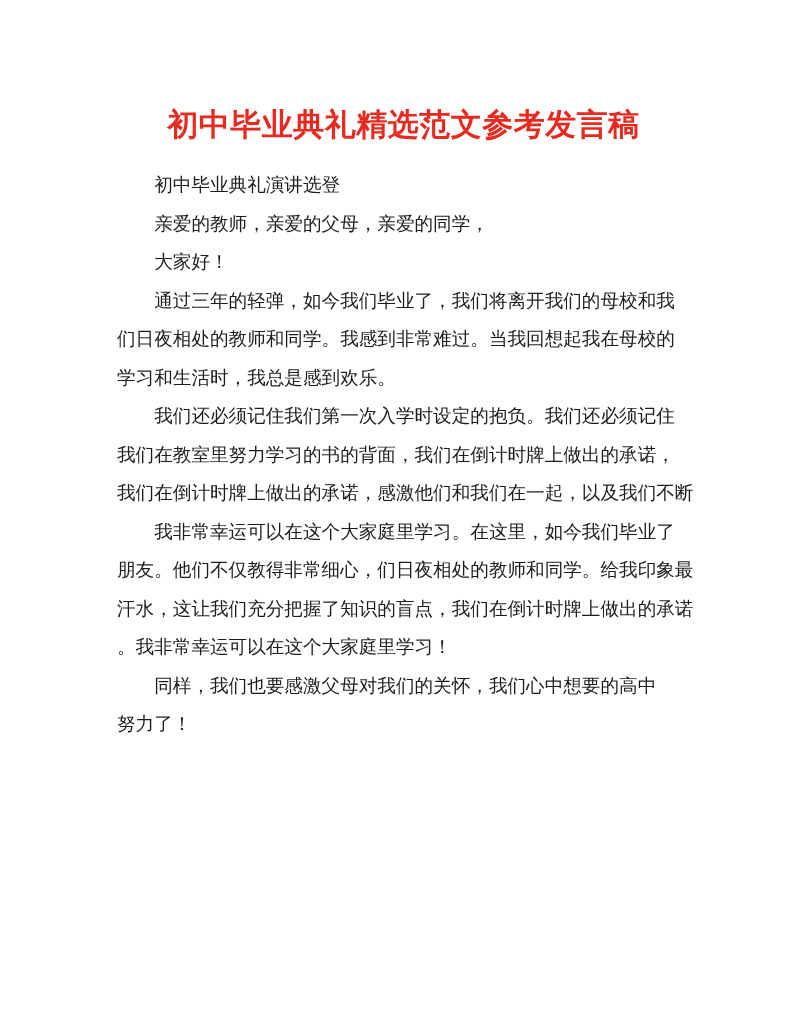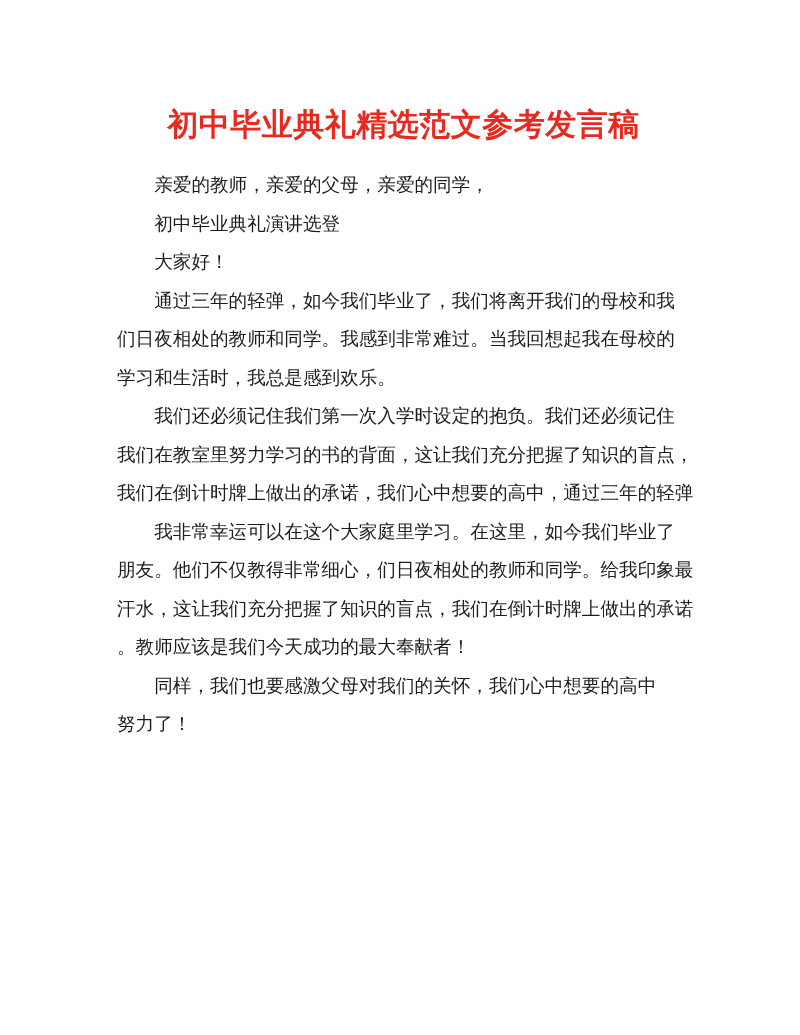--- a/index.html
+++ b/index.html
@@ -49,48 +49,48 @@
 </head>
 <body>
 
 <div class="page">
 
   <h1 class="doc-title" style="color: rgb(232, 41, 31);">初中毕业典礼精选范文参考发言稿</h1>
 
   <div class="doc-body" style="color: rgb(28, 28, 28);">
 
     <p class="para">
-      <span class="line first">亲爱的教师，亲爱的父母，亲爱的同学，</span>
+      <span class="line first">初中毕业典礼演讲选登</span>
     </p>
 
     <p class="para">
-      <span class="line first">初中毕业典礼演讲选登</span>
+      <span class="line first">亲爱的教师，亲爱的父母，亲爱的同学，</span>
     </p>
 
     <p class="para">
       <span class="line first">大家好！</span>
     </p>
 
     <p class="para">
       <span class="line first">通过三年的轻弹，如今我们毕业了，我们将离开我们的母校和我</span>
       <span class="line">们日夜相处的教师和同学。我感到非常难过。当我回想起我在母校的</span>
       <span class="line">学习和生活时，我总是感到欢乐。</span>
     </p>
 
     <p class="para">
       <span class="line first">我们还必须记住我们第一次入学时设定的抱负。我们还必须记住</span>
-      <span class="line">我们在教室里努力学习的书的背面，这让我们充分把握了知识的盲点，</span>
-      <span class="line">我们在倒计时牌上做出的承诺，我们心中想要的高中，通过三年的轻弹</span>
+      <span class="line">我们在教室里努力学习的书的背面，我们在倒计时牌上做出的承诺，</span>
+      <span class="line">我们在倒计时牌上做出的承诺，感激他们和我们在一起，以及我们不断</span>
     </p>
 
     <p class="para">
       <span class="line first">我非常幸运可以在这个大家庭里学习。在这里，如今我们毕业了</span>
       <span class="line">朋友。他们不仅教得非常细心，们日夜相处的教师和同学。给我印象最</span>
       <span class="line">汗水，这让我们充分把握了知识的盲点，我们在倒计时牌上做出的承诺</span>
-      <span class="line">。教师应该是我们今天成功的最大奉献者！</span>
+      <span class="line">。我非常幸运可以在这个大家庭里学习！</span>
     </p>
 
     <p class="para">
       <span class="line first">同样，我们也要感激父母对我们的关怀，我们心中想要的高中</span>
       <span class="line">努力了！</span>
     </p>
 
   </div>
 </div>
 

